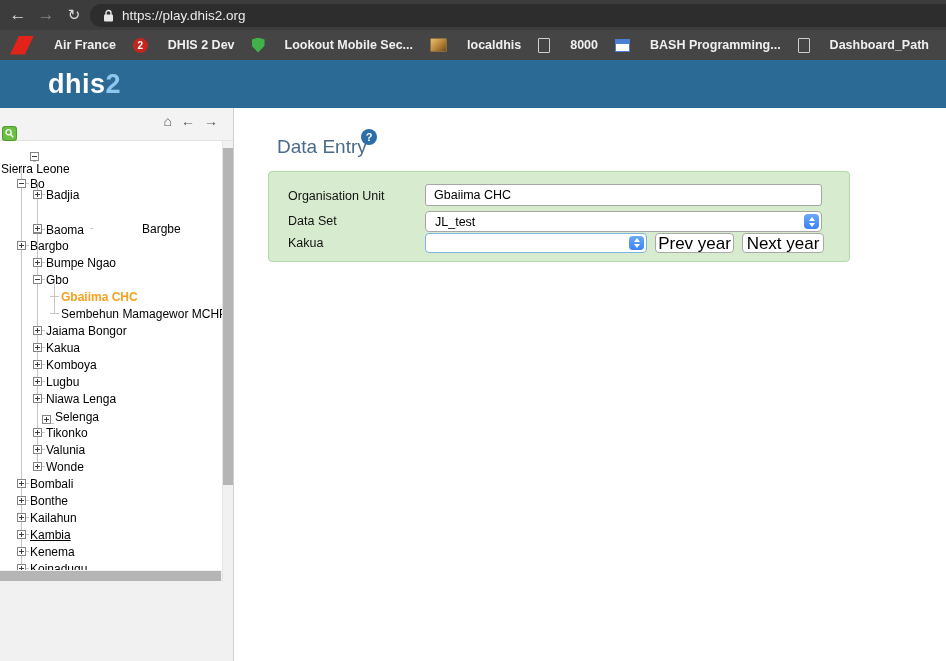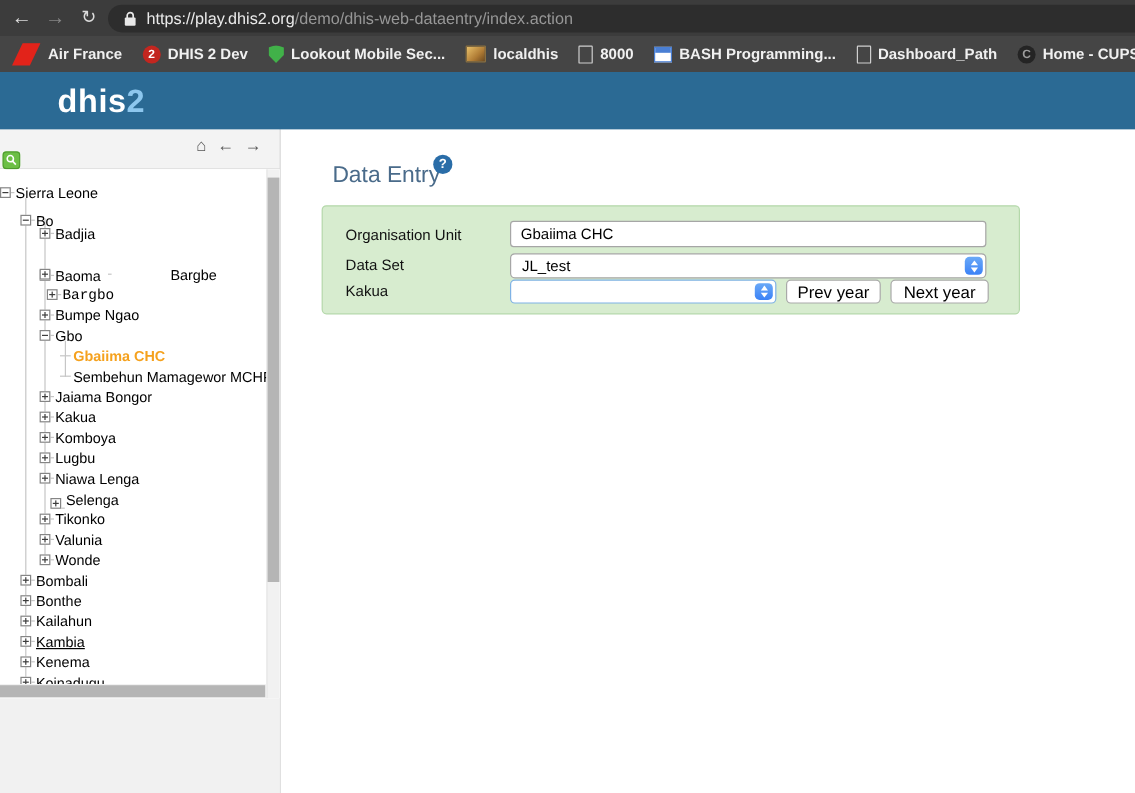--- a/index.html
+++ b/index.html
@@ -12,21 +12,21 @@
   .nav-fwd{left:34px;color:#868686;}
   .nav-reload{left:62px;font-size:15px;}
   .urlbar{position:absolute;left:90px;top:4px;right:0;height:23px;background:#2d2d2d;
           border-radius:12px 0 0 12px;display:flex;align-items:center;padding-left:13px;}
   .lock{flex:none;margin-right:8px;display:flex;}
   .url-secure{color:#eaeaea;font-size:13.5px;}
   .url-path{color:#979797;font-size:13.5px;}
   
   .bmbar{position:absolute;left:0;top:30px;width:946px;height:30px;background:#454545;
          display:flex;align-items:center;padding-left:10px;gap:17px;overflow:hidden;box-sizing:border-box;}
-  .bm-item{display:flex;align-items:center;gap:6px;flex:none;cursor:default;}
+  .bm-item{display:flex;align-items:center;gap:20px;flex:none;cursor:default;}
   .bm-label{color:#f0f0f0;font-size:12.5px;font-weight:bold;white-space:nowrap;}
   .fav{flex:none;display:flex;align-items:center;justify-content:center;}
   .fav-airfrance{width:24px;height:19px;background:#e2231a;clip-path:polygon(38% 0,100% 0,62% 100%,0 100%);}
   .fav-dhis-circle{width:15px;height:15px;border-radius:50%;background:#c3261f;color:#fff;font-size:10px;font-weight:bold;}
   .fav-shield{width:13px;height:15px;background:#41b149;clip-path:polygon(50% 0,100% 14%,100% 55%,50% 100%,0 55%,0 14%);}
   .fav-photo{width:15px;height:12px;border:1px solid #8a7040;background:linear-gradient(135deg,#e8c06a 0%,#b07c35 60%,#6e4a1e 100%);border-radius:1px;}
   .fav-doc{width:10px;height:13px;border:1.5px solid #cfcfcf;border-radius:1px;background:transparent;}
   .fav-window{width:15px;height:13px;background:#fff;border:1px solid #4a7fd4;box-sizing:border-box;position:relative;}
   .fav-window::before{content:'';position:absolute;left:0;top:0;right:0;height:4px;background:#4a7fd4;}
   .fav-cups{width:15px;height:15px;border-radius:50%;background:#242424;color:#9c9c9c;font-size:10px;font-weight:bold;}
@@ -70,42 +70,41 @@
            background:#fff;font-family:"Liberation Sans",sans-serif;font-size:12.5px;color:#000;padding:0 8px;box-sizing:border-box;outline:none;}
   .select{position:absolute;background:#fff;border:1px solid #a6a6a6;border-radius:4px;box-sizing:border-box;cursor:pointer;}
   .sel-dataset{left:156px;top:39px;width:397px;height:21px;}
   .sel-period{left:156px;top:61px;width:222px;height:20px;border-color:#7fb2e5;}
   .sel-text{position:absolute;left:9px;top:0;bottom:0;display:flex;align-items:center;font-size:12.5px;color:#000;}
   .stepper{position:absolute;right:2px;top:2px;bottom:2px;width:15px;border-radius:4px;
            background:linear-gradient(#6aa9f7,var(--stepper-blue,#3b82f7));display:flex;flex-direction:column;align-items:center;justify-content:center;gap:2px;}
   .tri-up{width:0;height:0;border-left:3px solid transparent;border-right:3px solid transparent;border-bottom:4px solid #fff;}
   .tri-dn{width:0;height:0;border-left:3px solid transparent;border-right:3px solid transparent;border-top:4px solid #fff;}
   .btn{position:absolute;top:61px;height:20px;background:#fff;border:1px solid #a9a9a9;border-radius:4px;
-       font-family:"Liberation Sans",sans-serif;font-size:14px;color:#000;cursor:pointer;padding:0;}
+       font-family:"Liberation Sans",sans-serif;font-size:17px;color:#000;cursor:pointer;padding:0;}
   .btn-prev{left:386px;width:79px;}
   .btn-next{left:473px;width:82px;}
 </style>
 </head>
 <body>
 
 <div id="screen">
 
   <div class="topbar">
     <span class="nav-ic nav-back">←</span>
     <span class="nav-ic nav-fwd">→</span>
     <span class="nav-ic nav-reload">↻</span>
     <div class="urlbar">
       <span class="lock">
         <svg width="11" height="13" viewBox="0 0 11 13">
             <rect x="1" y="5.5" width="9" height="7" rx="1" fill="#e8e8e8"></rect>
             <path d="M3 6V4a2.5 2.5 0 0 1 5 0v2" fill="none" stroke="#e8e8e8" stroke-width="1.4"></path>
           </svg>
       </span>
       <span class="url-secure">https://play.dhis2.org</span>
-        <span class="url-path">/demo/dhis-web-dataentry/index.action</span>
     </div>
   </div>
 
   <div class="bmbar">
       <span class="bm-item">
         <span class="fav fav-airfrance"></span>
         <span class="bm-label">Air France</span>
       </span>
       <span class="bm-item">
         <span class="fav fav-dhis-circle">2</span>
@@ -157,21 +156,21 @@
       <circle cx="6.6" cy="6.2" r="2.6" fill="none" stroke="#ffffff" stroke-width="1.3"></circle>
       <line x1="8.6" y1="8.4" x2="11.2" y2="11.2" stroke="#ffffff" stroke-width="1.4"></line>
     </svg>
   </span>
 
   <div class="treepanel">
     <div class="tree-inner">
         <div class="vline" style="left: 21px; top: 24px; height: 404px;"></div>
         <div class="vline" style="left: 37px; top: 41px; height: 285px;"></div>
         <div class="vline" style="left: 54px; top: 143px; height: 30px;"></div>
-        <div class="tree-row" style="left: 0px; top: 11px;">
+        <div class="tree-row" style="left: 0px; top: 11px; flex-direction: column;">
           <span class="twisty"></span>
           <span class="dash"></span>
           <span class="tree-label">Sierra Leone</span>
         </div>
         <div class="tree-row" style="left: 17px; top: 34px;">
           <span class="twisty"></span>
           <span class="dash"></span>
           <span class="tree-label">Bo</span>
         </div>
         <div class="tree-row" style="left: 33px; top: 45px;">
@@ -182,21 +181,21 @@
         <div class="tree-row" style="left: 33px; top: 80px;">
           <span class="twisty plus"></span>
           <span class="dash"></span>
           <span class="tree-label">Baoma</span>
         </div>
         <div class="tree-row" style="left: 33px; top: 79px; gap: 48px;">
           <span class="twisty plus"></span>
           <span class="dash"></span>
           <span class="tree-label">Bargbe</span>
         </div>
-        <div class="tree-row" style="left: 39px; top: 96px; font-family: Liberation Mono, monospace;">
+        <div class="tree-row" style="left: 17px; top: 96px;">
           <span class="twisty plus"></span>
           <span class="dash"></span>
           <span class="tree-label">Bargbo</span>
         </div>
         <div class="tree-row" style="left: 33px; top: 113px;">
           <span class="twisty plus"></span>
           <span class="dash"></span>
           <span class="tree-label">Bumpe Ngao</span>
         </div>
         <div class="tree-row" style="left: 33px; top: 130px;">

